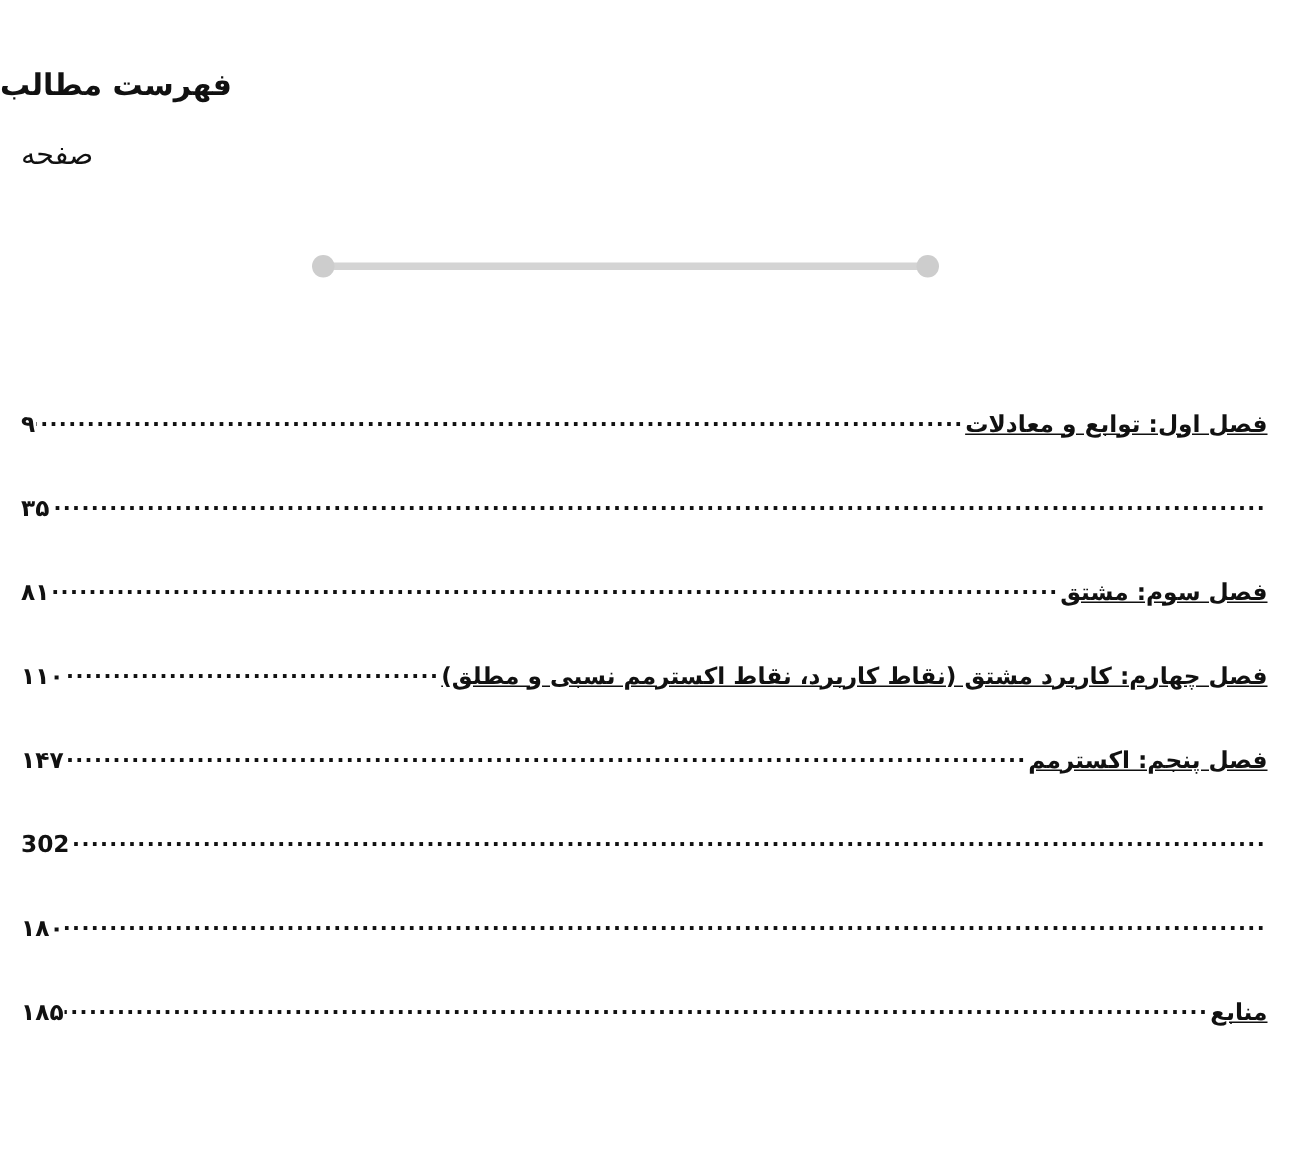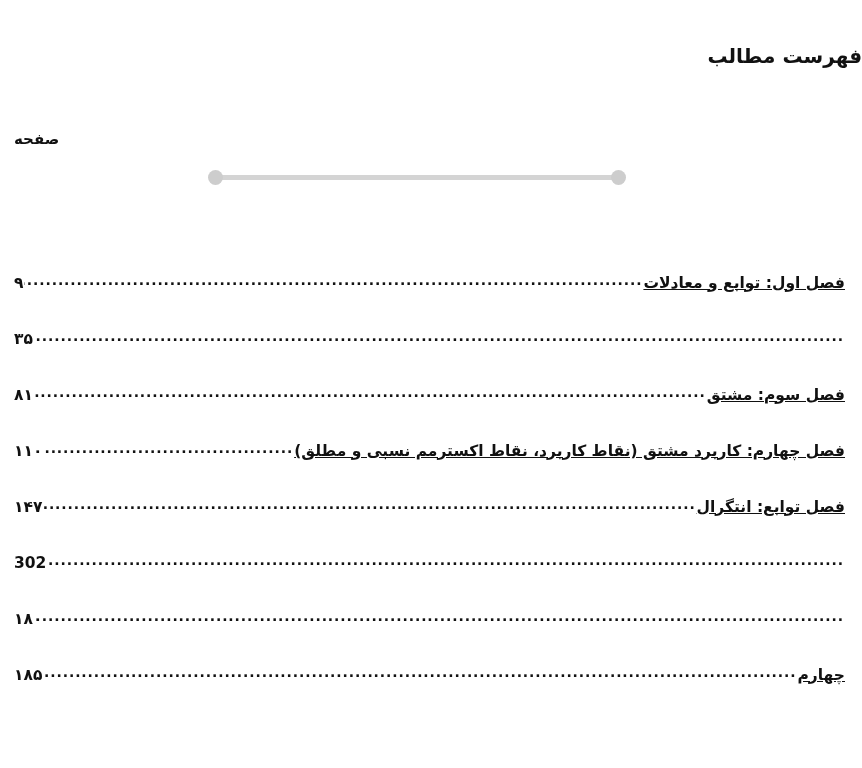--- a/index.html
+++ b/index.html
@@ -23,36 +23,35 @@
     height: 768px;
     box-sizing: border-box;
   }
 
   
   .doc-title {
     position: absolute;
     top: 44px;
     left: 0;
     width: 862px;
-    text-align: right;
+    text-align: left;
     font-size: 20px;
     font-weight: bold;
     letter-spacing: 0px;
     direction: rtl;
   }
 
   
   .page-col-label {
     position: absolute;
     top: 92px;
     left: 14px;
-    font-size: 15px;
-    font-weight: bold;
+    font-size: 19px;
+    font-weight: normal;
     direction: rtl;
-    margin-top: 38px;
   }
 
   
   .slider {
     position: absolute;
     top: 168px;
     left: 208px;
     width: 418px;
     height: 20px;
     direction: ltr;
@@ -157,32 +156,32 @@
         <span class="toc-title">فصل سوم: مشتق</span>
         <span class="toc-leader"></span>
         <span class="toc-page">۸۱</span>
       </div>
       <div class="toc-row">
         <span class="toc-title">فصل چهارم: کاربرد مشتق (نقاط کاربرد، نقاط اکسترمم نسبی و مطلق)</span>
         <span class="toc-leader"></span>
         <span class="toc-page">۱۱۰</span>
       </div>
       <div class="toc-row">
-        <span class="toc-title">فصل توابع: انتگرال</span>
+        <span class="toc-title">فصل پنجم: اکسترمم</span>
         <span class="toc-leader"></span>
         <span class="toc-page">۱۴۷</span>
       </div>
       <div class="toc-row">
         <span class="toc-leader"></span>
         <span class="toc-page">302</span>
       </div>
       <div class="toc-row">
         <span class="toc-leader"></span>
         <span class="toc-page">۱۸۰</span>
       </div>
       <div class="toc-row">
-        <span class="toc-title">چهارم</span>
+        <span class="toc-title">منابع</span>
         <span class="toc-leader"></span>
         <span class="toc-page">۱۸۵</span>
       </div>
     </div>
 
 </div>
 
 </body></html>

